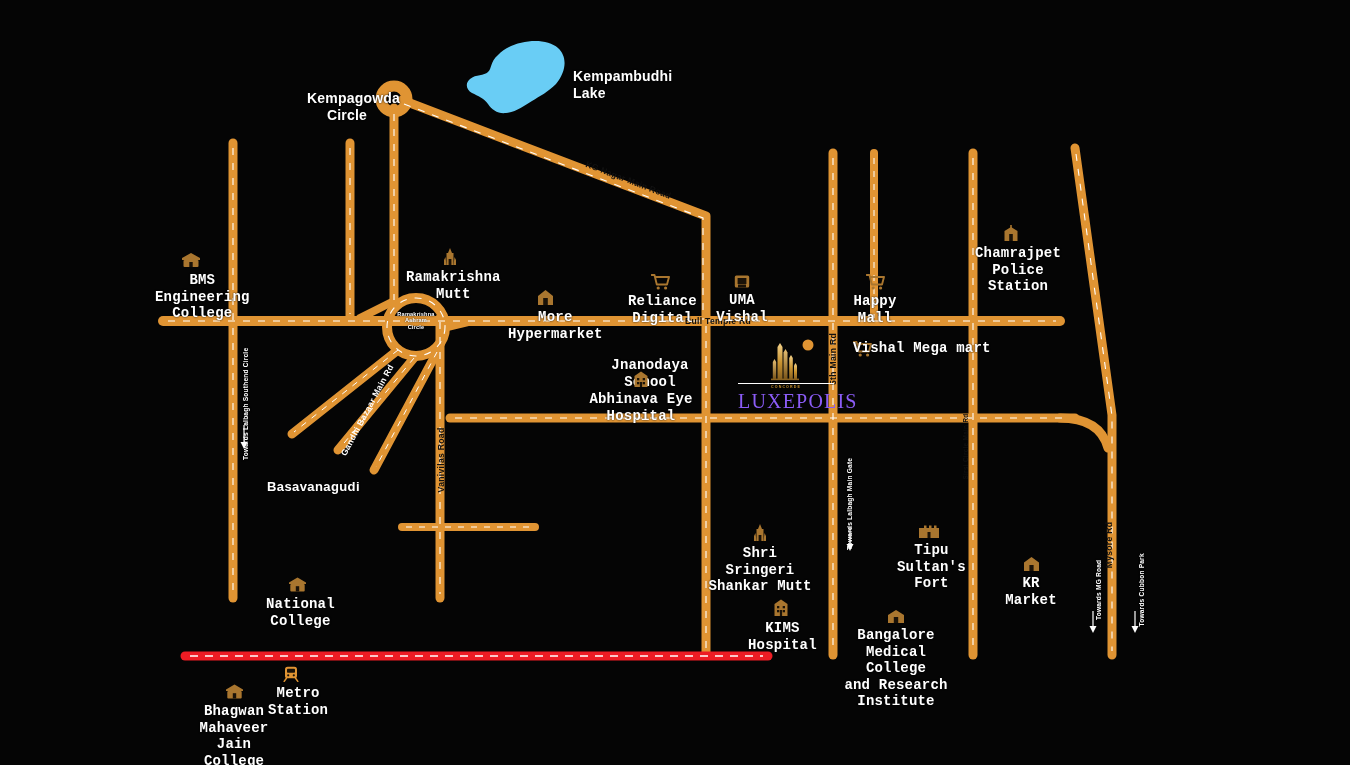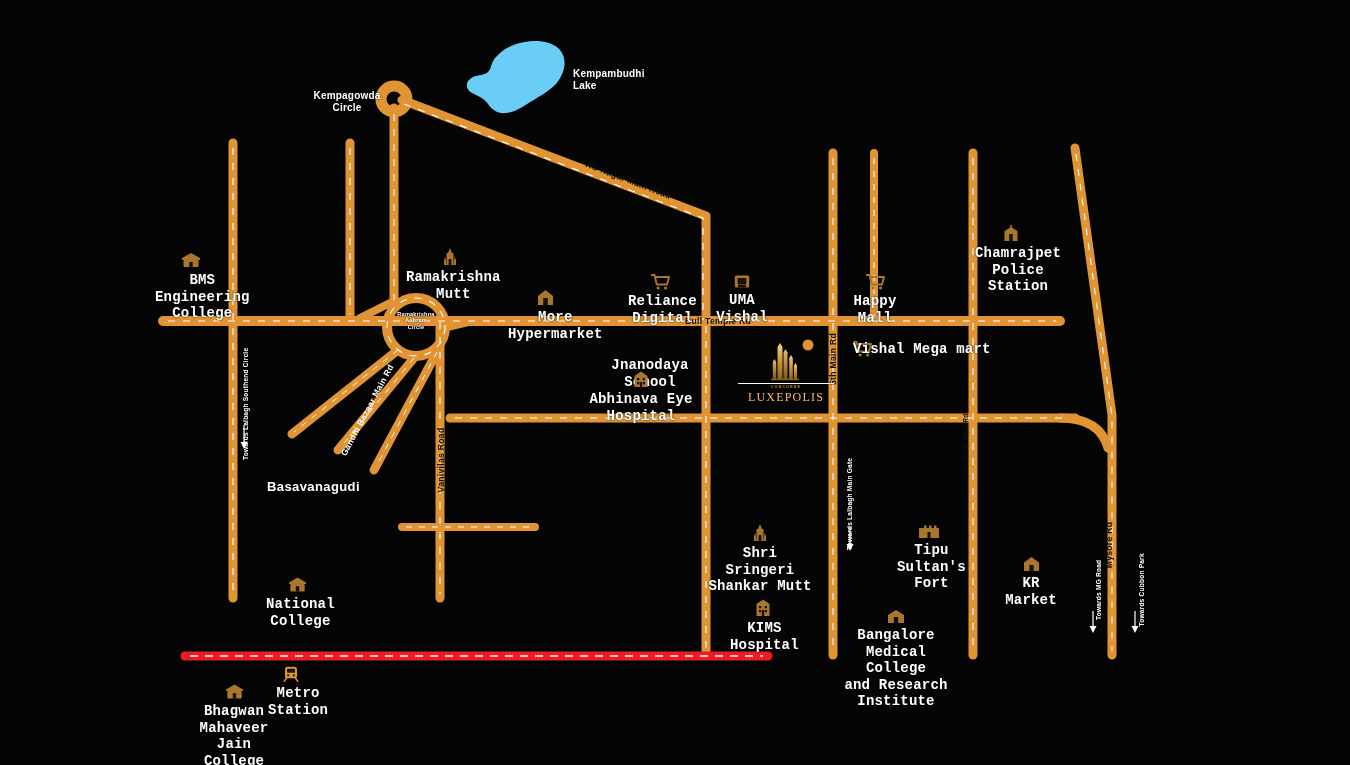--- a/index.html
+++ b/index.html
@@ -6,42 +6,42 @@
   html,body{margin:0;padding:0;background:#050505;}
   body{
     width:1350px;height:765px;overflow:hidden;position:relative;
     font-family:"Liberation Sans","DejaVu Sans",sans-serif;
     background:#050505;
   }
   #map-root{position:absolute;left:0;top:0;width:1350px;height:765px;}
   svg#map-svg{position:absolute;left:0;top:0;width:1350px;height:765px;display:block;}
 
   
-  .lbl{position:absolute;color:#ffffff;font-size:10px;line-height:1.18;
+  .lbl{position:absolute;color:#ffffff;font-size:14px;line-height:1.18;
        letter-spacing:.2px;text-align:center;white-space:pre-line;
        font-weight:700; text-shadow:0 0 2px #000;}
   .lbl.left{text-align:left;}
   .lbl.big{font-size:13px;font-weight:700;letter-spacing:.4px;}
   .lbl.place{font-size:14px;font-family:Liberation Mono, monospace;}
   .lbl.circle-lbl{font-size:5.6px;line-height:1.15;font-weight:700;}
   .roadlbl{position:absolute;color:#111;font-size:8.6px;font-weight:700;
            letter-spacing:.3px;white-space:nowrap;}
   .roadlbl.white{color:#fff;}
   .vert{transform-origin:center center;}
   .poi{position:absolute;}
   .poi .ico{display:block;margin:0 auto 3px auto;}
   .poi .cap{display:block;}
   .poi.inline{display:flex;align-items:center;gap:5px;}
   .poi.inline .ico{margin:0;}
   .poi.inline .cap{white-space:nowrap;}
 
   
   #luxepolis{position:absolute;text-align:center;}
-  #lux-name{color:#fdba74;font-family:"Liberation Serif","DejaVu Serif",serif;
-            font-size:12px;letter-spacing:1.2px;font-weight:400;}
+  #lux-name{color:#8b5cf6;font-family:"Liberation Serif","DejaVu Serif",serif;
+            font-size:20px;letter-spacing:1.2px;font-weight:400;}
   #lux-sub{color:#c8922f;font-size:3.6px;letter-spacing:1.1px;font-weight:700;
            margin-bottom:1px;}
   .lux-rule{height:1px;background:#ffffff;width:100%;margin:2px 0 1px 0;}
 </style>
 </head>
 <body>
 
 <div id="map-root">
 
   <svg id="map-svg" viewBox="0 0 1350 765">
@@ -242,21 +242,21 @@
   <div class="poi" style="left:975px;top:225px;width:72px;">
     <svg class="ico" width="16" height="17" viewBox="0 0 16 17">
       <rect x="7.2" y="0" width="1.6" height="3" fill="#a9762f"></rect>
       <path d="M8 2 L14.5 6 L14.5 16 L1.5 16 L1.5 6 Z" fill="#a9762f"></path>
       <rect x="6.2" y="9" width="3.6" height="7" fill="#1a1208"></rect>
     </svg>
     <span class="cap lbl place">Chamrajpet
 Police Station</span>
   </div>
 
-  <div class="poi inline" style="left:853px;top:341px;">
+  <div class="poi inline" style="left:853px;top:341px;align-items:flex-end;">
     <svg class="ico" width="19" height="16" viewBox="0 0 19 16">
       <path d="M0.5 1 L3.5 1 L5.8 10.5 L16 10.5 L18 3 L4.3 3" stroke="#a9762f" stroke-width="1.9" fill="none" stroke-linecap="round" stroke-linejoin="round"></path>
       <circle cx="7.2" cy="14" r="1.6" fill="#a9762f"></circle>
       <circle cx="14.6" cy="14" r="1.6" fill="#a9762f"></circle>
     </svg>
     <span class="cap lbl place">Vishal Mega mart</span>
   </div>
 
   <div class="lbl place" style="left:595px;top:357px;width:110px;">Jnanodaya School</div>
 
@@ -292,21 +292,21 @@
   </div>
 
   <div class="poi" style="left:1000px;top:557px;width:62px;">
     <svg class="ico" width="17" height="15" viewBox="0 0 17 15">
       <path d="M8.5 0 L16 5.5 L16 14 L1 14 L1 5.5 Z" fill="#a9762f"></path>
       <rect x="6.4" y="8" width="4.2" height="6" fill="#1a1208"></rect>
     </svg>
     <span class="cap lbl place">KR Market</span>
   </div>
 
-  <div class="poi" style="left:730px;top:599px;width:66px;">
+  <div class="poi" style="left:748px;top:599px;width:66px;">
     <svg class="ico" width="16" height="18" viewBox="0 0 16 18">
       <path d="M8 0.5 L14.5 5 L14.5 17 L1.5 17 L1.5 5 Z" fill="#a9762f"></path>
       <rect x="4" y="7" width="2.3" height="2.3" fill="#1a1208"></rect>
       <rect x="9.7" y="7" width="2.3" height="2.3" fill="#1a1208"></rect>
       <rect x="4" y="11" width="2.3" height="2.3" fill="#1a1208"></rect>
       <rect x="9.7" y="11" width="2.3" height="2.3" fill="#1a1208"></rect>
       <rect x="6.9" y="11" width="2.2" height="6" fill="#1a1208"></rect>
     </svg>
     <span class="cap lbl place">KIMS Hospital</span>
   </div>

